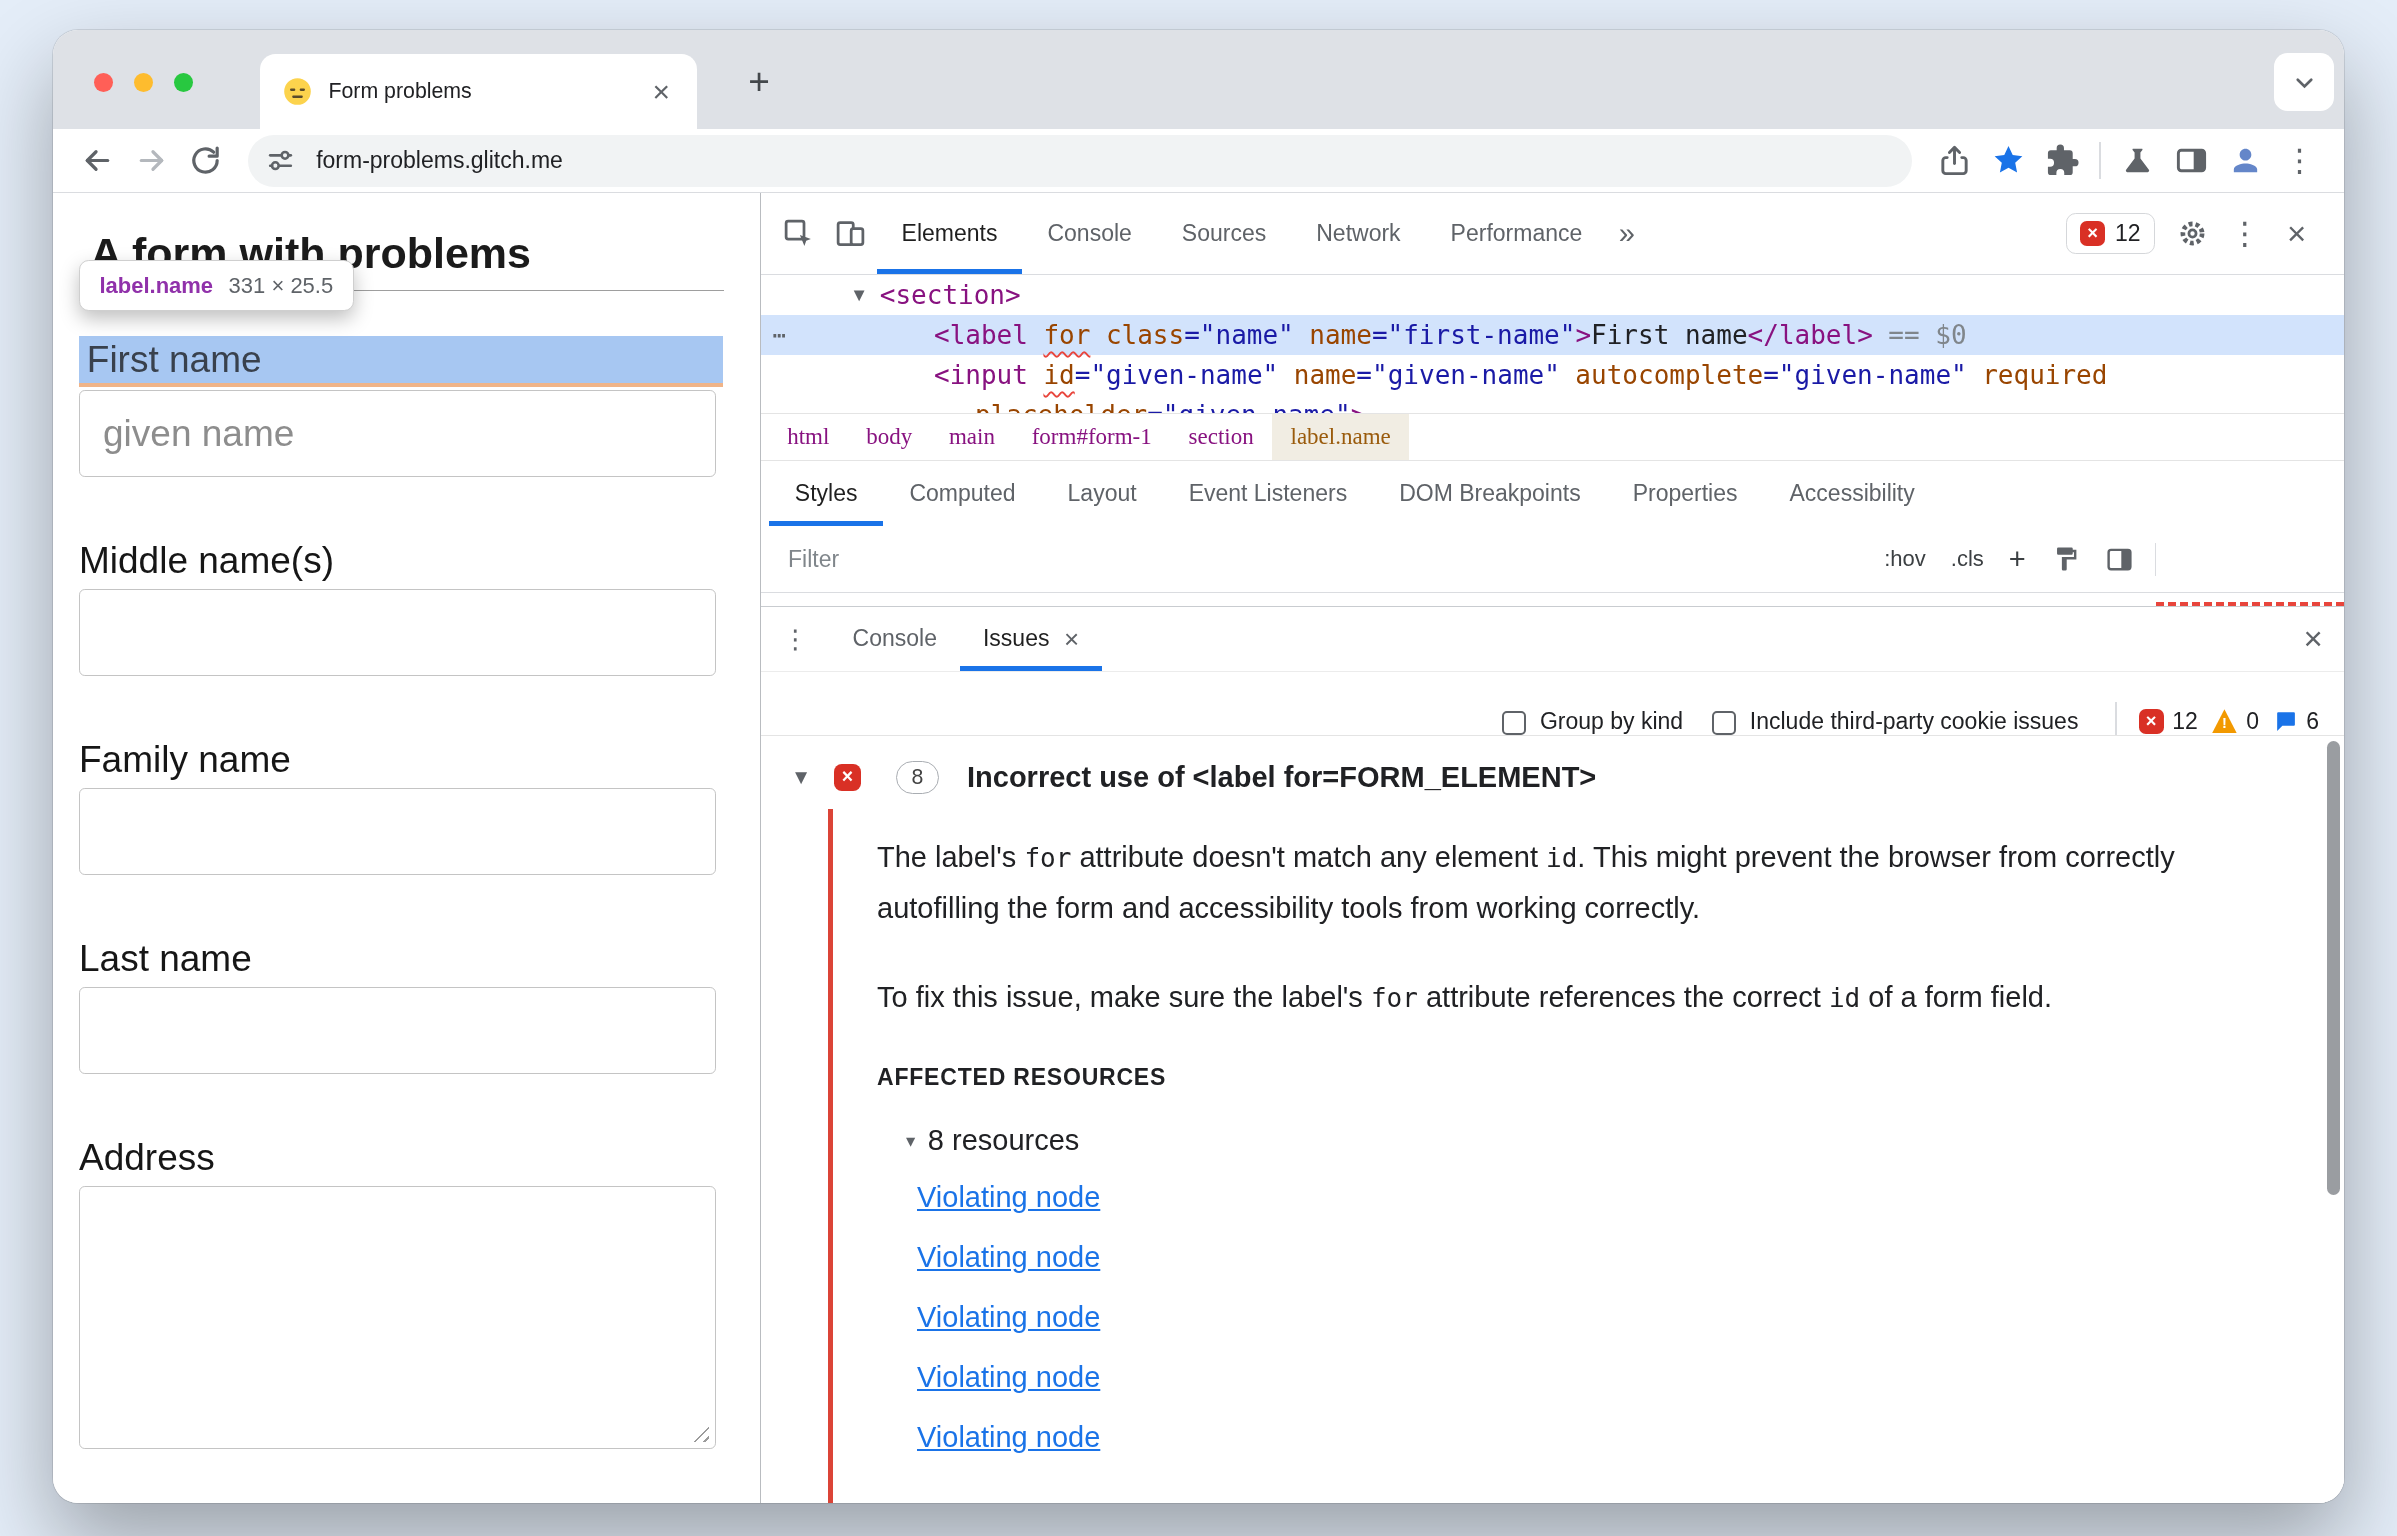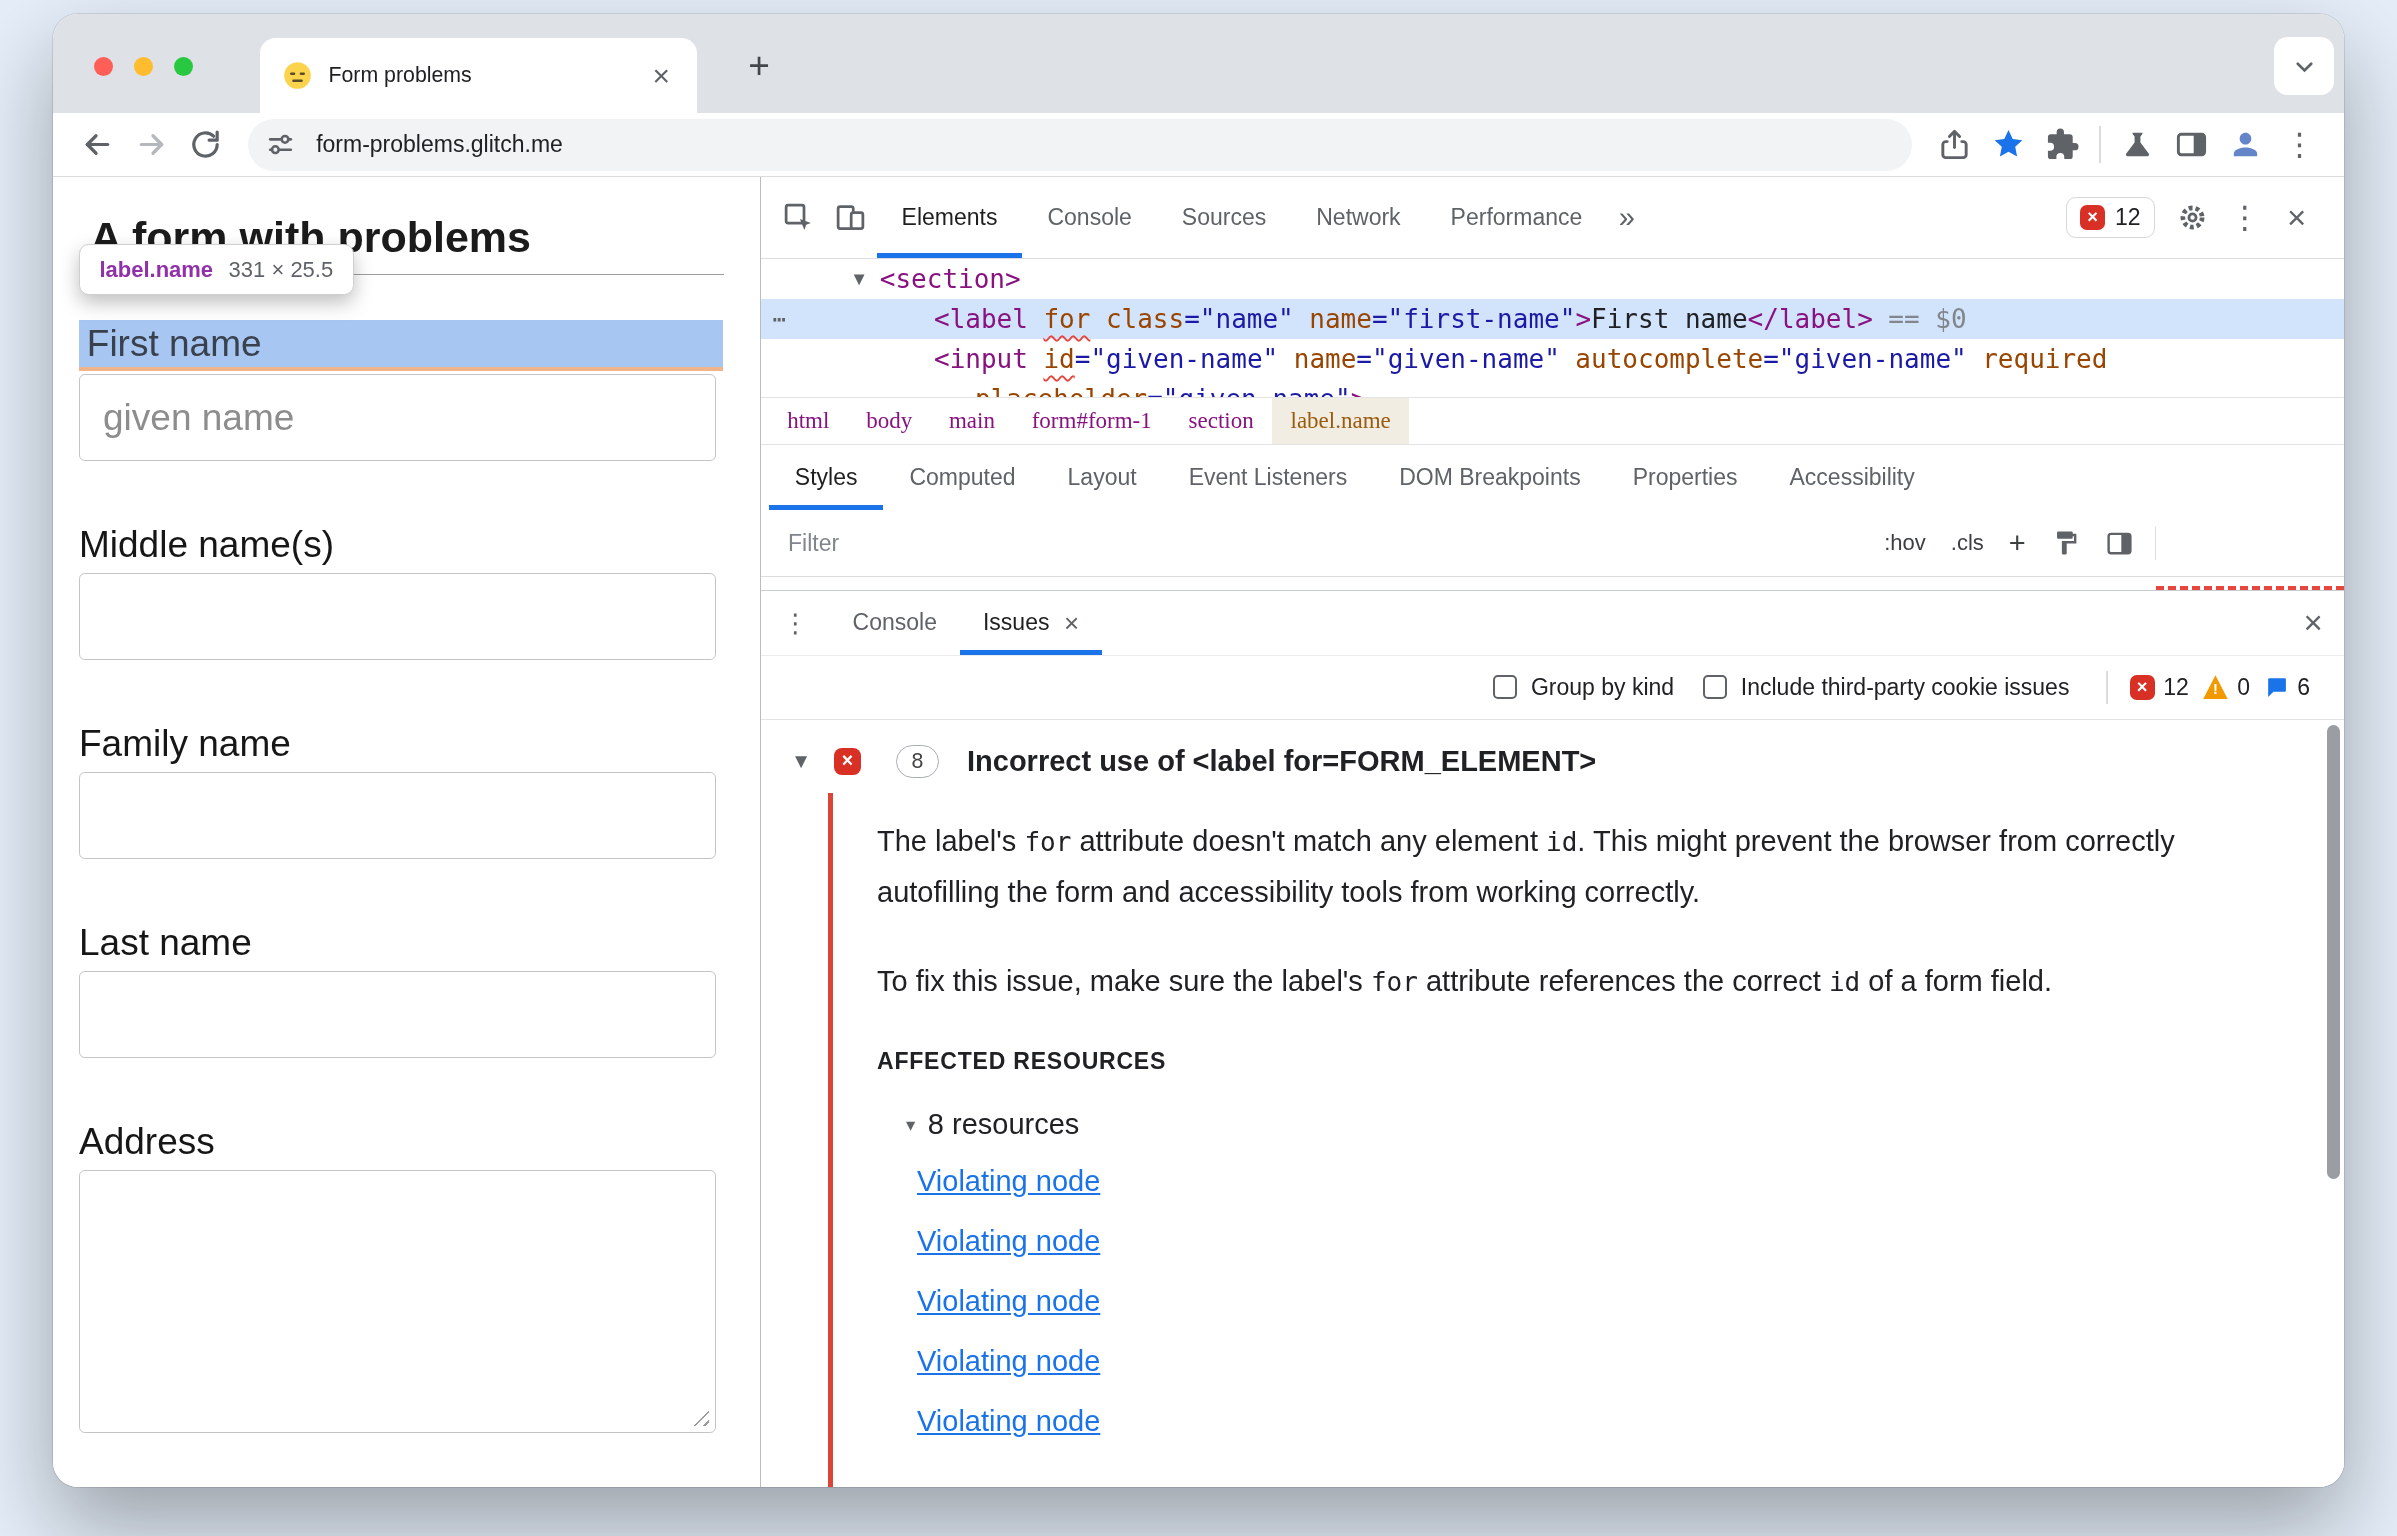--- a/index.html
+++ b/index.html
@@ -1,21 +1,21 @@
 <!DOCTYPE html>
 <html><head>
 <meta charset="utf-8">
 <style>
   *{box-sizing:border-box;margin:0;padding:0}
   html,body{width:2398px;height:1536px}
   body{font-family:"Liberation Sans",sans-serif;background:#e4edf8;overflow:hidden}
   .stage{position:relative;width:2398px;height:1536px}
 
   
-  .window{position:absolute;left:53px;top:14px;width:2291px;height:1473px;border-radius:25px;
+  .window{position:absolute;left:53px;top:30px;width:2291px;height:1473px;border-radius:25px;
     overflow:hidden;background:#fff;box-shadow:0 0 0 1px rgba(0,0,0,.10),0 39px 87px rgba(0,0,0,.32)}
 
   
   .tabstrip{height:99px;background:#dee1e6;position:relative}
   .traffic{position:absolute;left:41px;top:43px;display:flex;gap:20.4px}
   .light{width:19.4px;height:19.4px;border-radius:50%}
   .l-red{background:#ff5f57}.l-yellow{background:#febc2e}.l-green{background:#28c840}
   .tab{position:absolute;left:207px;top:24px;width:437px;height:75px;background:#fff;
     border-radius:15.5px 15.5px 0 0;display:flex;align-items:center;padding:0 23px}
   .favicon{width:29px;height:29px;margin-right:16.5px;flex:none}
@@ -114,22 +114,22 @@
   .dt-sliver::after{content:"";position:absolute;right:0;bottom:0;width:188px;border-bottom:4.9px dashed #e8453c}
 
   .drawer-tabs{height:66px;display:flex;align-items:center;border-top:1px solid #c9ccd0;
     border-bottom:1px solid #ececec;padding:0 21.3px}
   .kebab-v{font-size:26px;color:#5f6368;margin-right:21.3px;line-height:1}
   .drawer-tab{height:100%;display:flex;align-items:center;padding:0 23px;font-size:23px;color:#5f6368;gap:14.6px;flex:none}
   .drawer-tab.sel{color:#1f1f1f;box-shadow:inset 0 -4.9px 0 #1a73e8}
   .tab-x{font-size:26px;color:#5f6368;line-height:1}
   .drawer-close{margin-left:auto;font-size:33px;color:#5f6368;line-height:1}
 
-  .issues-bar{height:64px;display:flex;align-items:center;justify-content:flex-end;gap:13.6px;
-    border-bottom:1px solid #e4e4e4;padding-right:34px}
+  .issues-bar{height:64px;display:flex;align-items:flex-end;justify-content:flex-end;gap:13.6px;
+    border-bottom:1px solid #e4e4e4;padding-right:25px}
   .cbx{width:24px;height:24px;border:2.4px solid #5f6368;border-radius:4.9px;background:#fff;flex:none}
   .cb-label{font-size:23px;color:#202124;margin-right:15.5px;white-space:nowrap}
   .bar-div{width:1.9px;height:33px;background:#dadce0;margin:0 7.8px;flex:none}
   .cnt{display:flex;align-items:center;gap:8.7px;flex:none}
   .warn-ico{width:26px;height:26px;background:#f29900;clip-path:polygon(50% 4%,97% 96%,3% 96%);
     color:#fff;font-size:14.6px;font-weight:700;display:flex;align-items:flex-end;justify-content:center;line-height:1.45}
   .msg-ico{width:25px;height:25px}
 
   .dt-issues{flex:1;position:relative;overflow:hidden;background:#fff}
   .issue-head{display:flex;align-items:center;margin:25px 0 0 30px}

